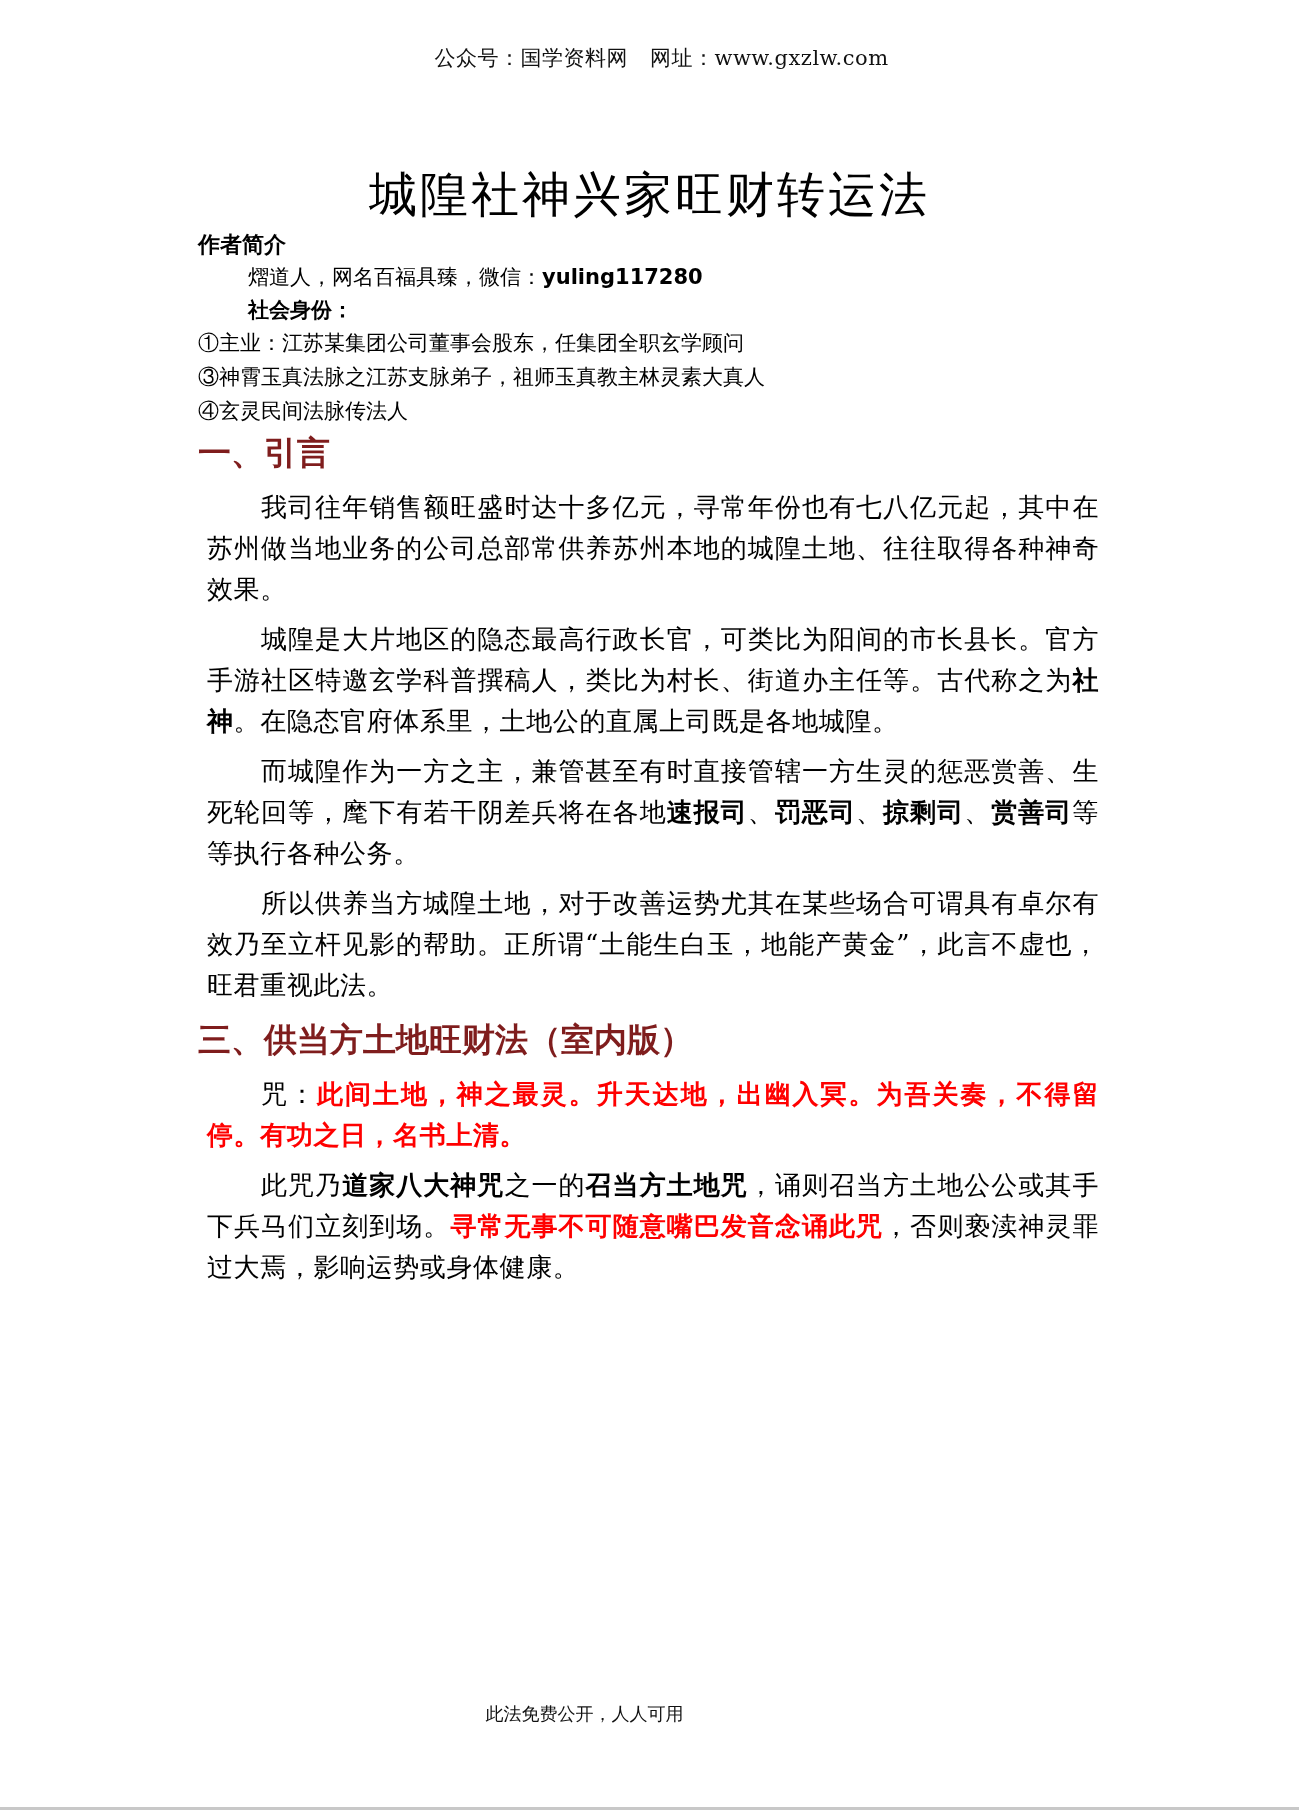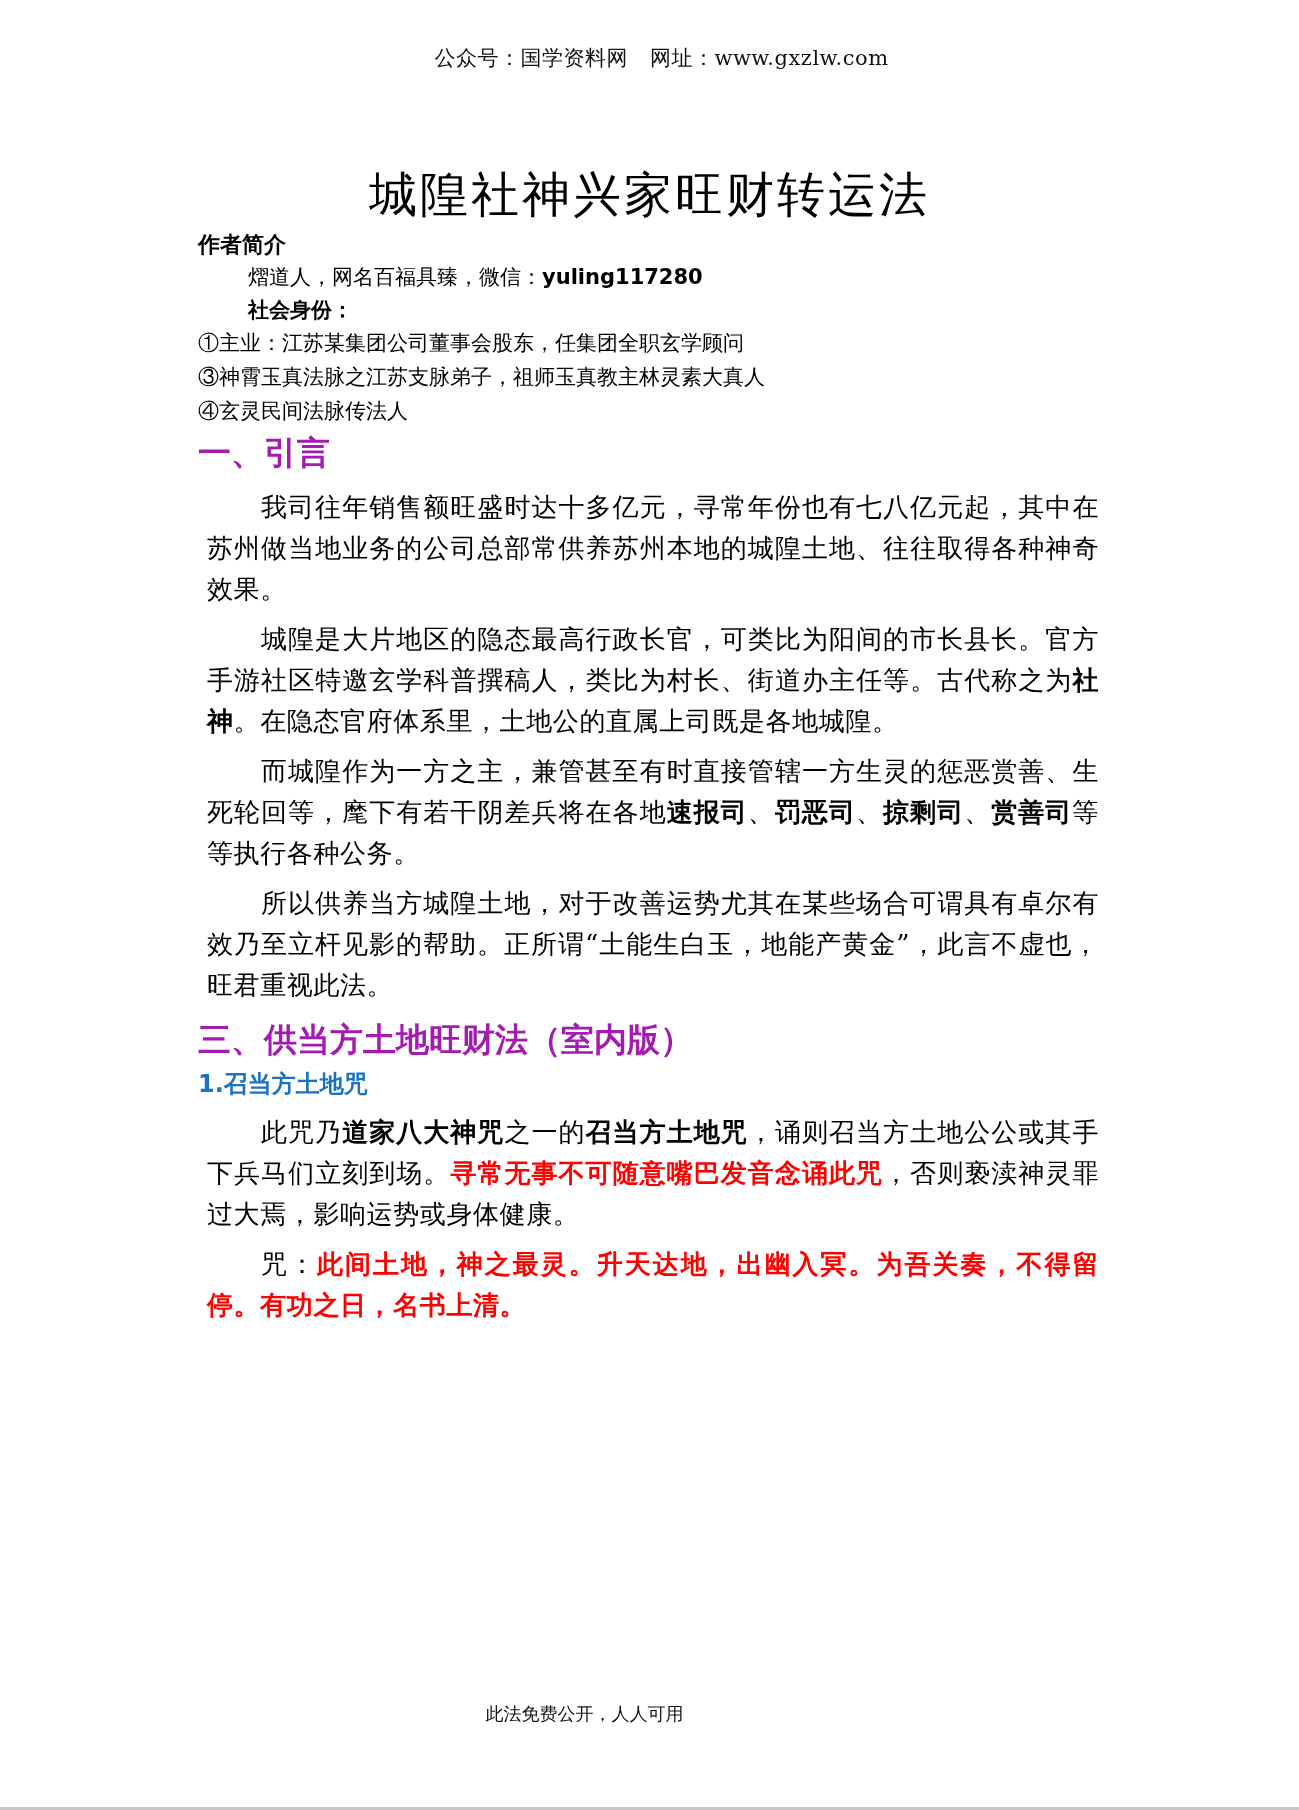--- a/index.html
+++ b/index.html
@@ -32,21 +32,21 @@
   .author-line {
     font-size: 21px; height: 34px; line-height: 34px; padding-left: 50px;
   }
   .author-line .mono { font-family: "DejaVu Sans", sans-serif; font-weight: bold; }
   .role-heading {
     font-size: 21px; font-weight: bold; height: 32px; line-height: 32px; padding-left: 50px;
     font-family: "DejaVu Sans", sans-serif;
   }
   .role-item { font-size: 21px; height: 34px; line-height: 34px; white-space: nowrap; }
   .section-h {
-    font-size: 33px; font-weight: bold; color: #a21caf; height: 50px; line-height: 50px;
+    font-size: 33px; font-weight: bold; color: #7f1d1d; height: 50px; line-height: 50px;
     font-family: "DejaVu Sans", sans-serif; white-space: nowrap;
   }
   .sub-h {
     font-size: 24px; color: #1a72c0; height: 38px; line-height: 38px;
     font-family: "DejaVu Sans", sans-serif; font-weight: bold;
   }
   .para {
     font-size: 26px; line-height: 41px; text-indent: 54px; margin: 9px;
     text-align: justify; letter-spacing: 0.6px;
   }
@@ -76,20 +76,19 @@
   <div class="role-item">④玄灵民间法脉传法人</div>
 
   <div class="section-h">一、引言</div>
   <p class="para">我司往年销售额旺盛时达十多亿元，寻常年份也有七八亿元起，其中在苏州做当地业务的公司总部常供养苏州本地的城隍土地、往往取得各种神奇效果。</p>
 
   <p class="para"><span>城隍是大片地区的隐态最高行政长官，可类比为阳间的市长县长。官方手游社区特邀玄学科普撰稿人，类比为村长、街道办主任等。古代称之为</span><span class="b">社神</span><span>。在隐态官府体系里，土地公的直属上司既是各地城隍。</span></p>
   <p class="para"><span>而城隍作为一方之主，兼管甚至有时直接管辖一方生灵的惩恶赏善、生死轮回等，麾下有若干阴差兵将在各地</span><span class="b">速报司</span><span>、</span><span class="b">罚恶司</span><span>、</span><span class="b">掠剩司</span><span>、</span><span class="b">赏善司</span><span>等等执行各种公务。</span></p>
   <p class="para">所以供养当方城隍土地，对于改善运势尤其在某些场合可谓具有卓尔有效乃至立杆见影的帮助。正所谓“土能生白玉，地能产黄金”，此言不虚也，旺君重视此法。</p>
 
   <div class="section-h">三、供当方土地旺财法（室内版）</div>
-  <div class="sub-h">1.召当方土地咒</div>
+  <p class="para"><span>咒：</span><span class="r">此间土地，神之最灵。升天达地，出幽入冥。为吾关奏，不得留停。有功之日，名书上清。</span></p>
   <p class="para"><span>此咒乃</span><span class="b">道家八大神咒</span><span>之一的</span><span class="b">召当方土地咒</span><span>，诵则召当方土地公公或其手下兵马们立刻到场。</span><span class="r">寻常无事不可随意嘴巴发音念诵此咒</span><span>，否则亵渎神灵罪过大焉，影响运势或身体健康。</span></p>
-  <p class="para"><span>咒：</span><span class="r">此间土地，神之最灵。升天达地，出幽入冥。为吾关奏，不得留停。有功之日，名书上清。</span></p>
 </div>
 
 <div class="footer-note">此法免费公开，人人可用</div>
 
 <div class="page-bottom-line"></div>
 
 </body></html>

